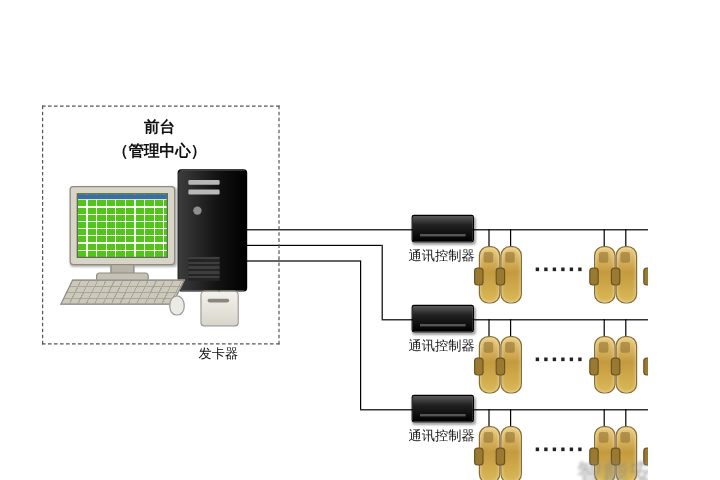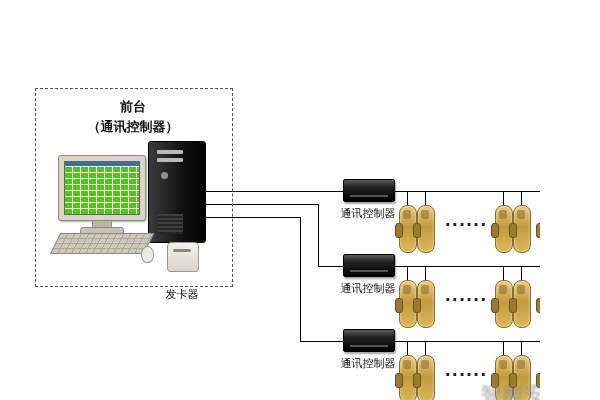--- a/index.html
+++ b/index.html
@@ -107,21 +107,21 @@
   <div class="vline" style="left:407px;top:298px;height:14px;"></div>
   <div class="vline" style="left:425px;top:298px;height:14px;"></div>
   <div class="vline" style="left:503px;top:298px;height:14px;"></div>
   <div class="vline" style="left:521px;top:298px;height:14px;"></div>
   <div class="vline" style="left:548px;top:298px;height:14px;"></div>
   <div class="vline" style="left:566px;top:298px;height:14px;"></div>
 
   <div class="dashed-box"></div>
   <div class="fd-title">
     <div>前台</div>
-    <div>（通讯控制器）</div>
+    <div>（管理中心）</div>
   </div>
 
   <div class="monitor">
     <div class="screen">
       <div class="screen-bar"></div>
     </div>
   </div>
   <div class="monitor-neck"></div>
   <div class="monitor-base"></div>
 

